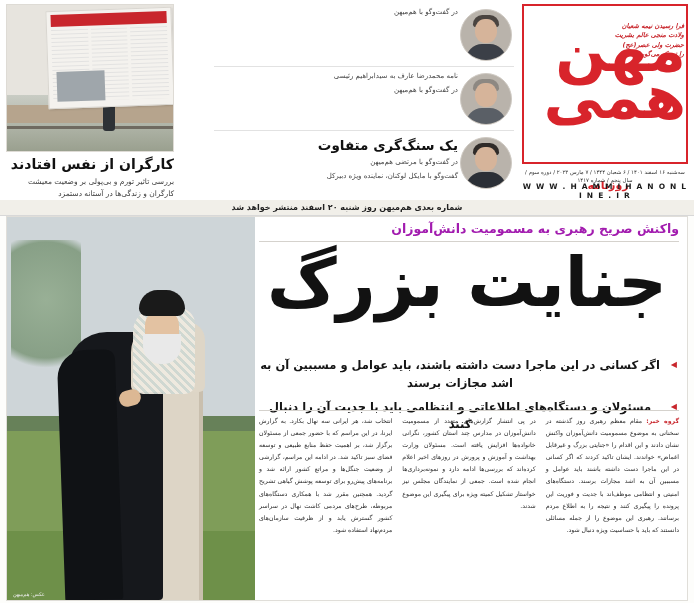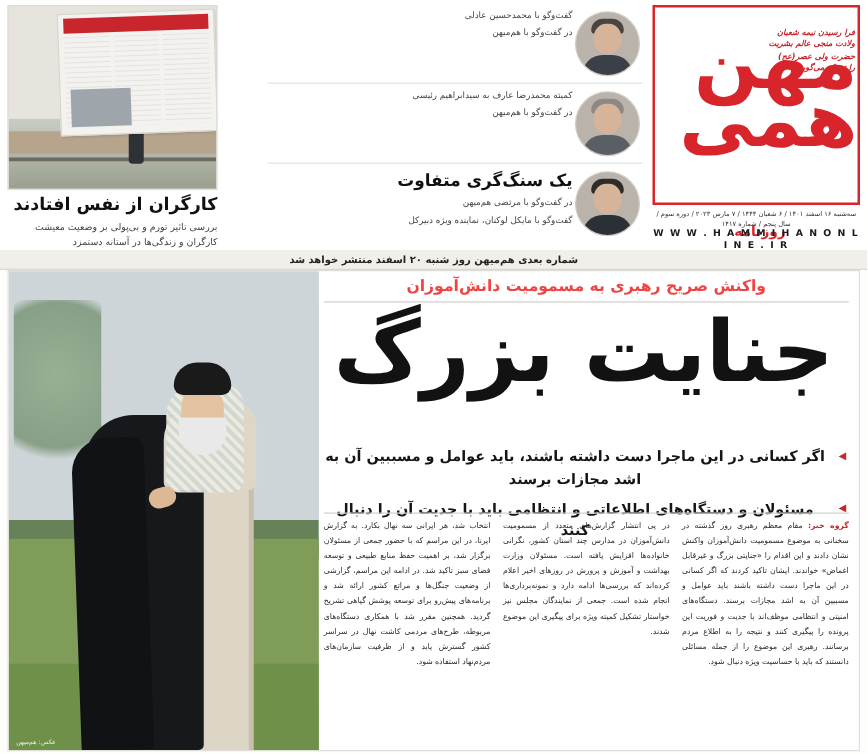--- a/index.html
+++ b/index.html
@@ -292,24 +292,23 @@
     height: 385px;
     background: #ffffff;
     border: 1px solid #e0ded9;
     box-sizing: border-box;
     overflow: hidden;
   }
   .kicker {
     position: absolute;
     top: 4px; right: 8px;
     width: 420px;
-    text-align: center;
     font-size: 12.5px;
     font-weight: bold;
-    color: #ef4444;
+    color: #a21caf;
   }
   .kicker-rule {
     position: absolute;
     top: 24px; right: 8px;
     width: 420px; height: 1px;
     background: #d5d2cd;
   }
   .mainhead {
     position: absolute;
     top: 32px; right: 10px;
@@ -496,32 +495,31 @@
     </div>
 
     <div class="mid-col">
 
       <div class="mini-item">
         <div class="mini-photo p1">
           <div class="hair"></div>
           <div class="face"></div>
           <div class="body"></div>
         </div>
-        <div class="mini-sub">گفت‌وگو با محمدحسین عادلی</div>
         <div class="mini-sub">در گفت‌وگو با هم‌میهن</div>
       </div>
       <div class="mini-sep"></div>
 
       <div class="mini-item">
         <div class="mini-photo p2">
           <div class="hair"></div>
           <div class="face"></div>
           <div class="body"></div>
         </div>
-        <div class="mini-sub">کمیته محمدرضا عارف به سیدابراهیم رئیسی</div>
+        <div class="mini-sub">نامه محمدرضا عارف به سیدابراهیم رئیسی</div>
         <div class="mini-sub">در گفت‌وگو با هم‌میهن</div>
       </div>
       <div class="mini-sep"></div>
 
       <div class="mini-item">
         <div class="mini-photo p3">
           <div class="hair"></div>
           <div class="face"></div>
           <div class="body"></div>
         </div>

